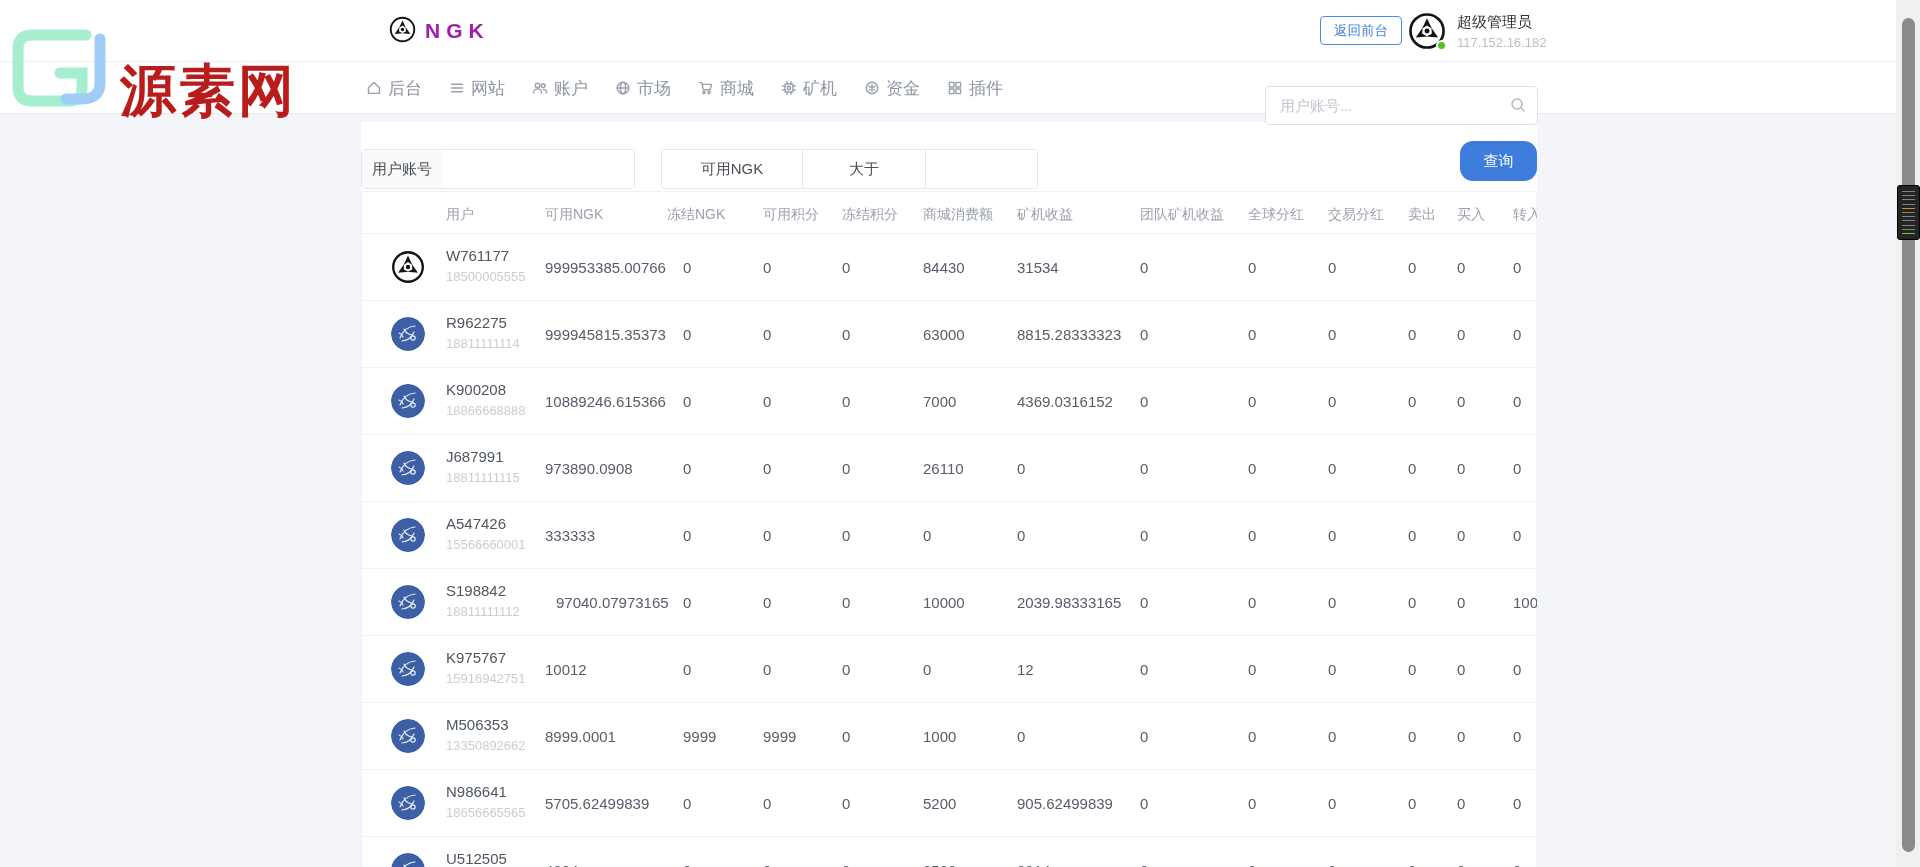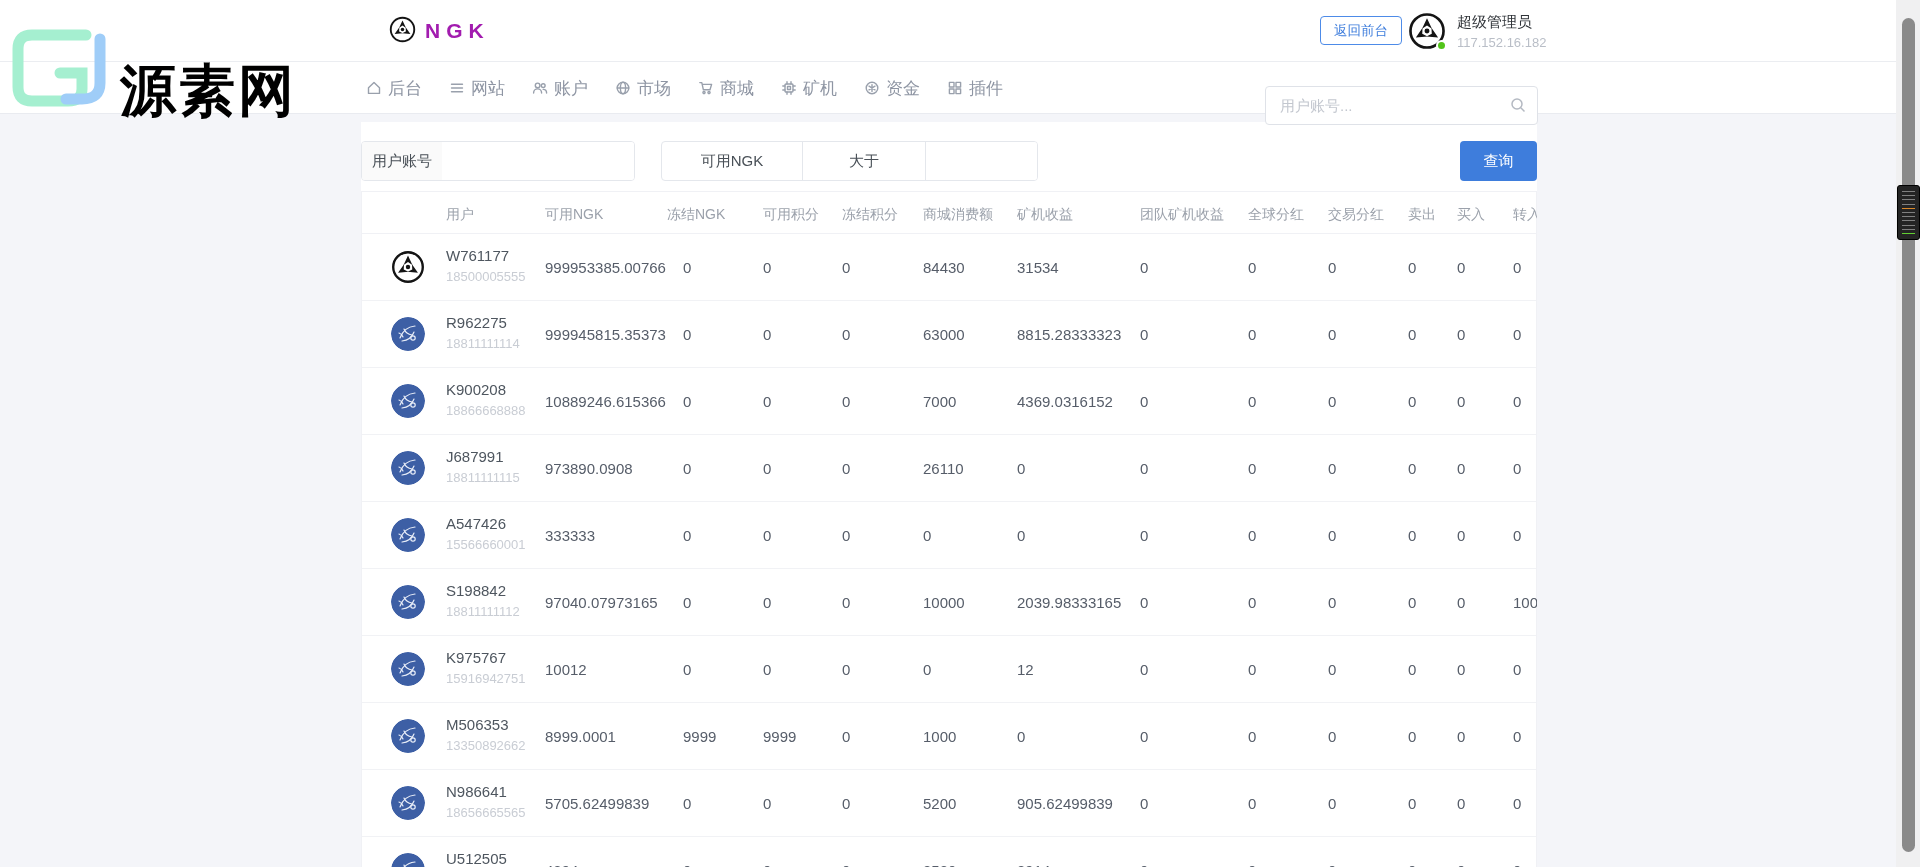--- a/index.html
+++ b/index.html
@@ -1,21 +1,21 @@
 <!DOCTYPE html>
 <html><head>
 <meta charset="utf-8">
 <style>
   * { margin:0; padding:0; box-sizing:border-box; }
   html,body { width:1920px; height:867px; overflow:hidden; }
   body { font-family:"Liberation Sans","DejaVu Sans",sans-serif; background:#fff; position:relative; }
 
   
   .watermark { position:absolute; left:8px; top:10px; z-index:60; display:flex; align-items:center; gap:8px; }
-  .watermark-text { font-size:56px; font-weight:bold; color:#000000; letter-spacing:3px;margin-top:44px; }
+  .watermark-text { font-size:56px; font-weight:bold; color:#b91c1c; letter-spacing:3px;margin-top:44px; }
 
   
   .top-header { position:absolute; left:0; top:0; width:1896px; height:62px; background:#fff; border-bottom:1px solid #ebedf1; z-index:10; }
   .brand { position:absolute; left:389px; top:0; height:62px; display:flex; align-items:center; gap:9px; cursor:pointer; }
   .brand-text { font-size:21px; font-weight:700; letter-spacing:6px; color:#a21caf; }
   .back-btn { position:absolute; left:1320px; top:16px; height:29px; padding:0 13px; background:#fff; border:1px solid #4d8be8; border-radius:4px; color:#3e7ddc; font-size:13.5px; cursor:pointer; font-family:inherit; }
   .admin-box { position:absolute; left:1408px; top:12px; display:flex; align-items:center; gap:11px; cursor:pointer; }
   .admin-avatar { position:relative; width:38px; height:38px; }
   .online-dot { position:absolute; right:-1px; bottom:-1px; width:11px; height:11px; background:#52c41a; border:2px solid #fff; border-radius:50%; }
   .admin-name { font-size:15px; color:#2f3338; }
@@ -30,29 +30,29 @@
   .nav-search input { width:100%; height:100%; border:1px solid #dfe2e8; border-radius:4px; padding:0 36px 0 14px; font-size:15px; color:#333; font-family:inherit; outline:none; }
   .nav-search input::placeholder { color:#c3c7cf; }
   .nav-search .mag { position:absolute; right:11px; top:11px; }
 
   
   .body-bg { position:absolute; left:0; top:114px; width:1896px; height:753px; background:#f4f5f9; }
   .card { position:absolute; left:361px; top:122px; width:1176px; height:745px; background:#fff; overflow:hidden; z-index:5; }
 
   
   .filter-bar { position:relative; margin-top:19px; height:40px; }
-  .fgroup { position:absolute; top:0; height:40px; display:flex; border:1px solid #e4e7ec; border-radius:4px; background:#fff; overflow:hidden; }
+  .fgroup { position:absolute; top:8px; height:40px; display:flex; border:1px solid #e4e7ec; border-radius:4px; background:#fff; overflow:hidden; }
   .seg { display:flex; align-items:center; justify-content:center; font-size:15px; color:#495057; height:100%; }
   .seg + .seg { border-left:1px solid #e4e7ec; }
   .seg-label { background:#fafafa; }
   .seg-input { border:none; outline:none; font-size:15px; color:#333; font-family:inherit; height:100%; padding:0 10px; }
   .fg1 { left:0; width:274px; }
   .fg2 { left:300px; width:377px; }
   .fg3 { left:710px; width:368px; }
-  .query-btn { position:absolute; left:1099px; top:0; width:77px; height:40px; background:#3e7ddc; border:none; border-radius:4px; color:#fff; font-size:15px; cursor:pointer; font-family:inherit; }
+  .query-btn { position:absolute; left:1099px; top:0; width:77px; height:40px; background:#3e7ddc; border:none; border-radius:13px; color:#fff; font-size:15px; cursor:pointer; font-family:inherit; }
 
   
   .table { margin-top:10px; position:relative; background:#fff; border:1px solid #f0f1f5; border-bottom:none; }
   .thead { position:relative; height:42px; border-bottom:1px solid #f0f1f5; }
   .th { position:absolute; top:14px; font-size:14px; color:#9ba1ab; white-space:nowrap; }
   .trow { position:relative; height:67px; border-bottom:1px solid #f1f2f5; }
   .cell { position:absolute; top:25px; font-size:15px; color:#565d69; white-space:nowrap; }
   .avatar { position:absolute; left:29px; top:16px; width:34px; height:34px; border-radius:50%; overflow:hidden; }
   .u-name { position:absolute; left:84px; top:13px; font-size:15px; color:#4e565f; white-space:nowrap; }
   .u-phone { position:absolute; left:84px; top:35px; font-size:13px; color:#c9cdd4; white-space:nowrap; }
@@ -371,21 +371,21 @@
               <g stroke="#e9eef8" fill="none" stroke-width="1.2" stroke-linecap="round">
                 <path d="M9 21 Q13 10 24 9"></path>
                 <path d="M11 24 Q20 23 23 15"></path>
                 <path d="M13 12 Q15 17 21 18"></path>
                 <circle cx="22" cy="21" r="2.2"></circle>
                 <path d="M8 16 q3 1 4 4"></path>
               </g>
             </svg></div>
           <span class="u-name">S198842</span>
           <span class="u-phone">18811111112</span>
-          <span class="cell" style="left: 183px;">97040.07973165</span>
+          <span class="cell" style="left: 194px;">97040.07973165</span>
           <span class="cell" style="left: 321px;">0</span>
           <span class="cell" style="left: 401px;">0</span>
           <span class="cell" style="left: 480px;">0</span>
           <span class="cell" style="left: 561px;">10000</span>
           <span class="cell" style="left: 655px;">2039.98333165</span>
           <span class="cell" style="left: 778px;">0</span>
           <span class="cell" style="left: 886px;">0</span>
           <span class="cell" style="left: 966px;">0</span>
           <span class="cell" style="left: 1046px;">0</span>
           <span class="cell" style="left: 1095px;">0</span>

